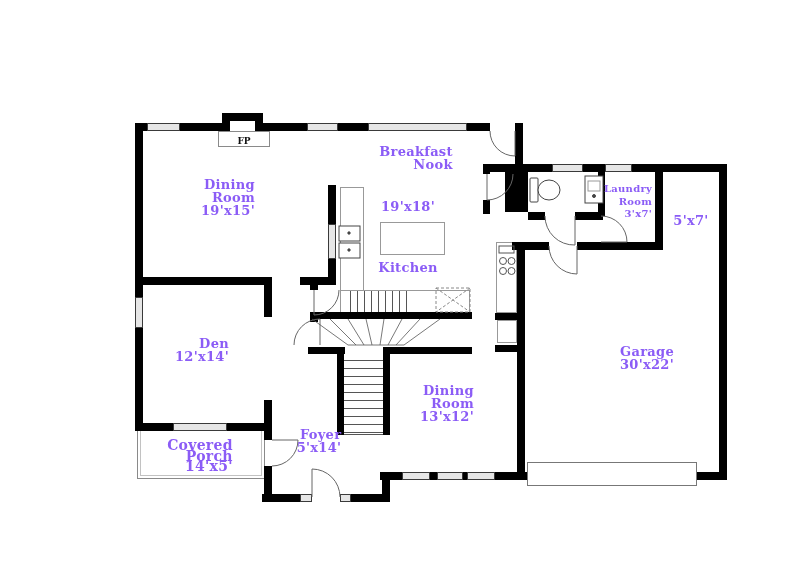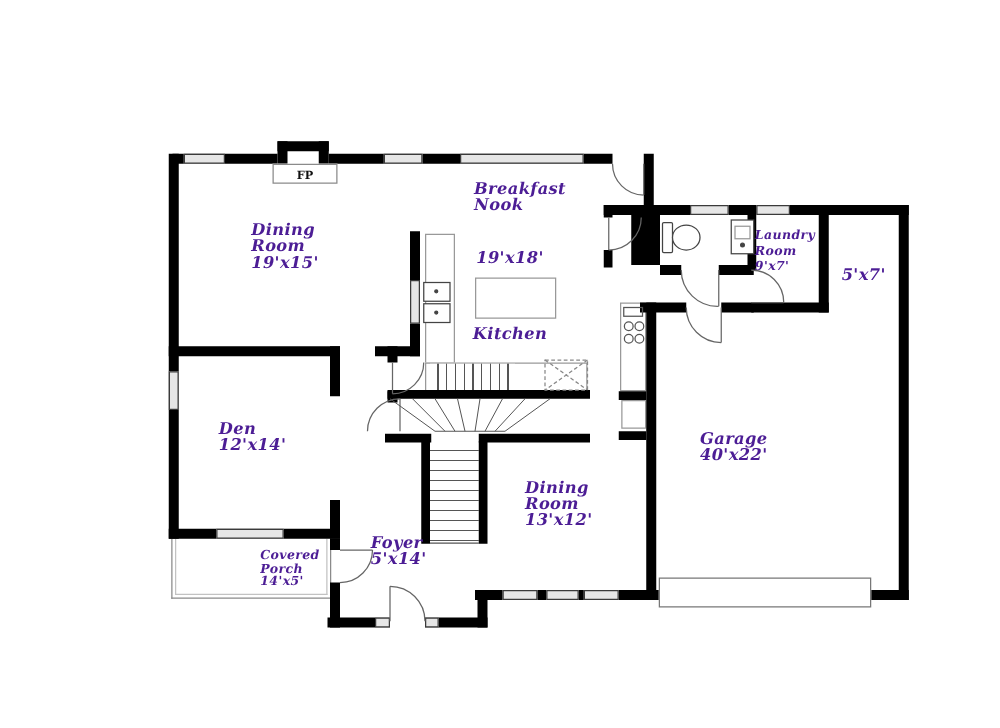--- a/index.html
+++ b/index.html
@@ -13,23 +13,23 @@
   .ctr{position:absolute;border:1px solid #999;box-sizing:border-box;background:#fff;z-index:1;}
   .porch{position:absolute;border:1px solid #8a8a8a;border-top:none;box-sizing:border-box;z-index:1;}
   .porch::before{content:'';position:absolute;left:2px;right:2px;top:0;bottom:2px;
                  border:1px solid #c2c2c2;border-top:none;}
   .garage-door{position:absolute;background:#fff;border:1px solid #777;box-sizing:border-box;z-index:5;}
   .stairs-s{position:absolute;z-index:2;background:repeating-linear-gradient(180deg,#fff 0 7px,#555 7px 8px);
             border-bottom:1px solid #555;box-sizing:border-box;}
   .stairs-n{position:absolute;z-index:2;background:repeating-linear-gradient(90deg,#fff 0 6px,#555 6px 7px);}
   .fpbox{position:absolute;border:1px solid #8a8a8a;background:#fff;box-sizing:border-box;z-index:4;
          display:flex;align-items:flex-end;justify-content:center;font-weight:bold;font-size:9px;color:#111;}
-  .lbl{position:absolute;transform:translateX(-50%);text-align:left;font-weight:bold;color:#4c1d95;
-       font-size:13px;line-height:13px;letter-spacing:.3px;white-space:nowrap;z-index:6;font-style:italic;}
-  .lbl.small{font-size:10px;line-height:10.5px;margin-left:32px;}
+  .lbl{position:absolute;transform:translateX(-50%);text-align:right;font-weight:bold;color:#8b5cf6;
+       font-size:13px;line-height:13px;letter-spacing:.3px;white-space:nowrap;z-index:6;}
+  .lbl.small{font-size:14px;line-height:10.5px;}
   .fx{position:absolute;left:0;top:0;z-index:7;pointer-events:none;}
   .disclaimer{position:absolute;left:0;right:0;top:540px;text-align:center;color:#111;
               font-size:13.5px;font-family:"Liberation Serif","DejaVu Serif",serif;z-index:6;}
 </style>
 </head>
 <body>
 
 <div class="canvas">
 
   <div class="w" style="left:138px;top:123px;width:84px;height:8px"></div>
@@ -118,28 +118,28 @@
   </div>
   <div class="lbl" style="left:408px;top:200px">
     <div>19'x18'</div>
   </div>
   <div class="lbl" style="left:408px;top:261px">
     <div>Kitchen</div>
   </div>
   <div class="lbl" style="left:628px;top:183px;font-size:10px;line-height:12.5px">
     <div>Laundry</div>
     <div>Room</div>
-    <div>9'x7'</div>
+    <div>3'x7'</div>
   </div>
   <div class="lbl" style="left:691px;top:214px">
     <div>5'x7'</div>
   </div>
-  <div class="lbl" style="left:587px;top:345px">
+  <div class="lbl" style="left:647px;top:345px">
     <div>Garage</div>
-    <div>40'x22'</div>
+    <div>30'x22'</div>
   </div>
   <div class="lbl" style="left:202px;top:337px">
     <div>Den</div>
     <div>12'x14'</div>
   </div>
   <div class="lbl" style="left:447px;top:384px">
     <div>Dining</div>
     <div>Room</div>
     <div>13'x12'</div>
   </div>

